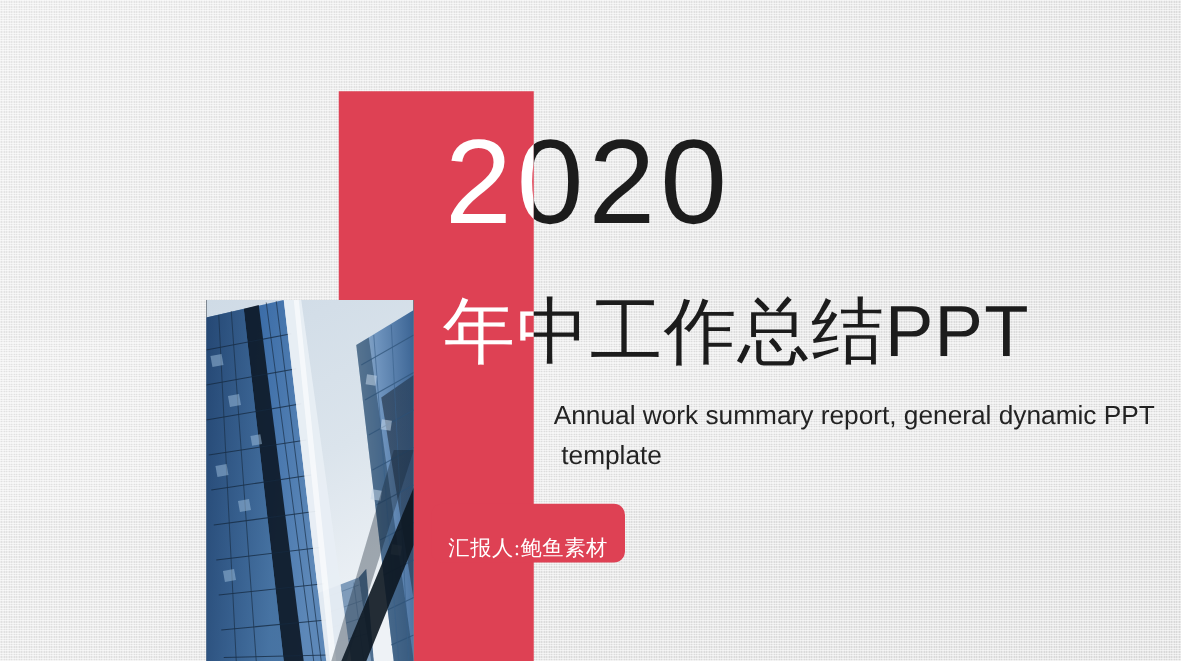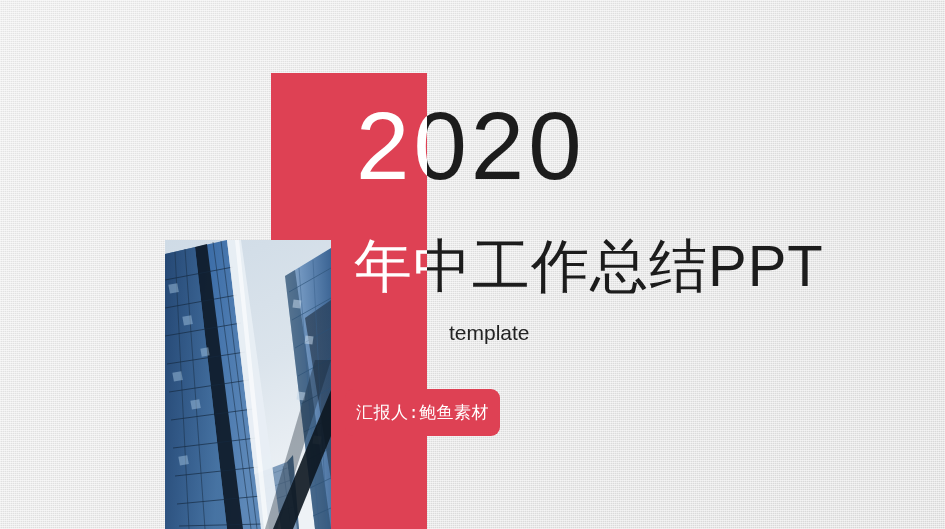--- a/index.html
+++ b/index.html
@@ -64,25 +64,25 @@
   .subtitle{
     position:absolute;left:443px;top:317px;width:520px;
     font-size:21px;line-height:1.5;color:#232323;
     font-family:"Liberation Sans","DejaVu Sans",sans-serif;
     font-weight:400;
   }
   .subtitle .l2{display:block;text-indent:6px;}
 
   
   .badge{
-    position:absolute;left:345px;top:389px;width:155px;height:47px;
+    position:absolute;left:345px;top:403px;width:155px;height:47px;
     background:#de4154;border-radius:9px;
-    display:flex;align-items:center;justify-content:center;
+    display:flex;align-items:flex-end;justify-content:center;
     color:#fff;font-size:17px;letter-spacing:.5px;
-    font-family:Liberation Mono, monospace;
+    font-family:Liberation Serif, serif;
   }
 </style>
 </head>
 <body>
 
 <div class="slide">
 
   <div class="texture"></div>
 
   <div class="red-bar"></div>
@@ -208,20 +208,21 @@
     <div class="year">2020</div>
     <div class="headline">年中工作总结PPT</div>
   </div>
 
   <div class="title-layer black">
     <div class="year">2020</div>
     <div class="headline">年中工作总结PPT</div>
   </div>
 
   <div class="subtitle">
+    <span>Annual work summary report, general dynamic PPT</span>
     <span class="l2">template</span>
   </div>
 
   <div class="badge">
     <span>汇报人:鲍鱼素材</span>
   </div>
 
 </div>
 
 </body></html>

